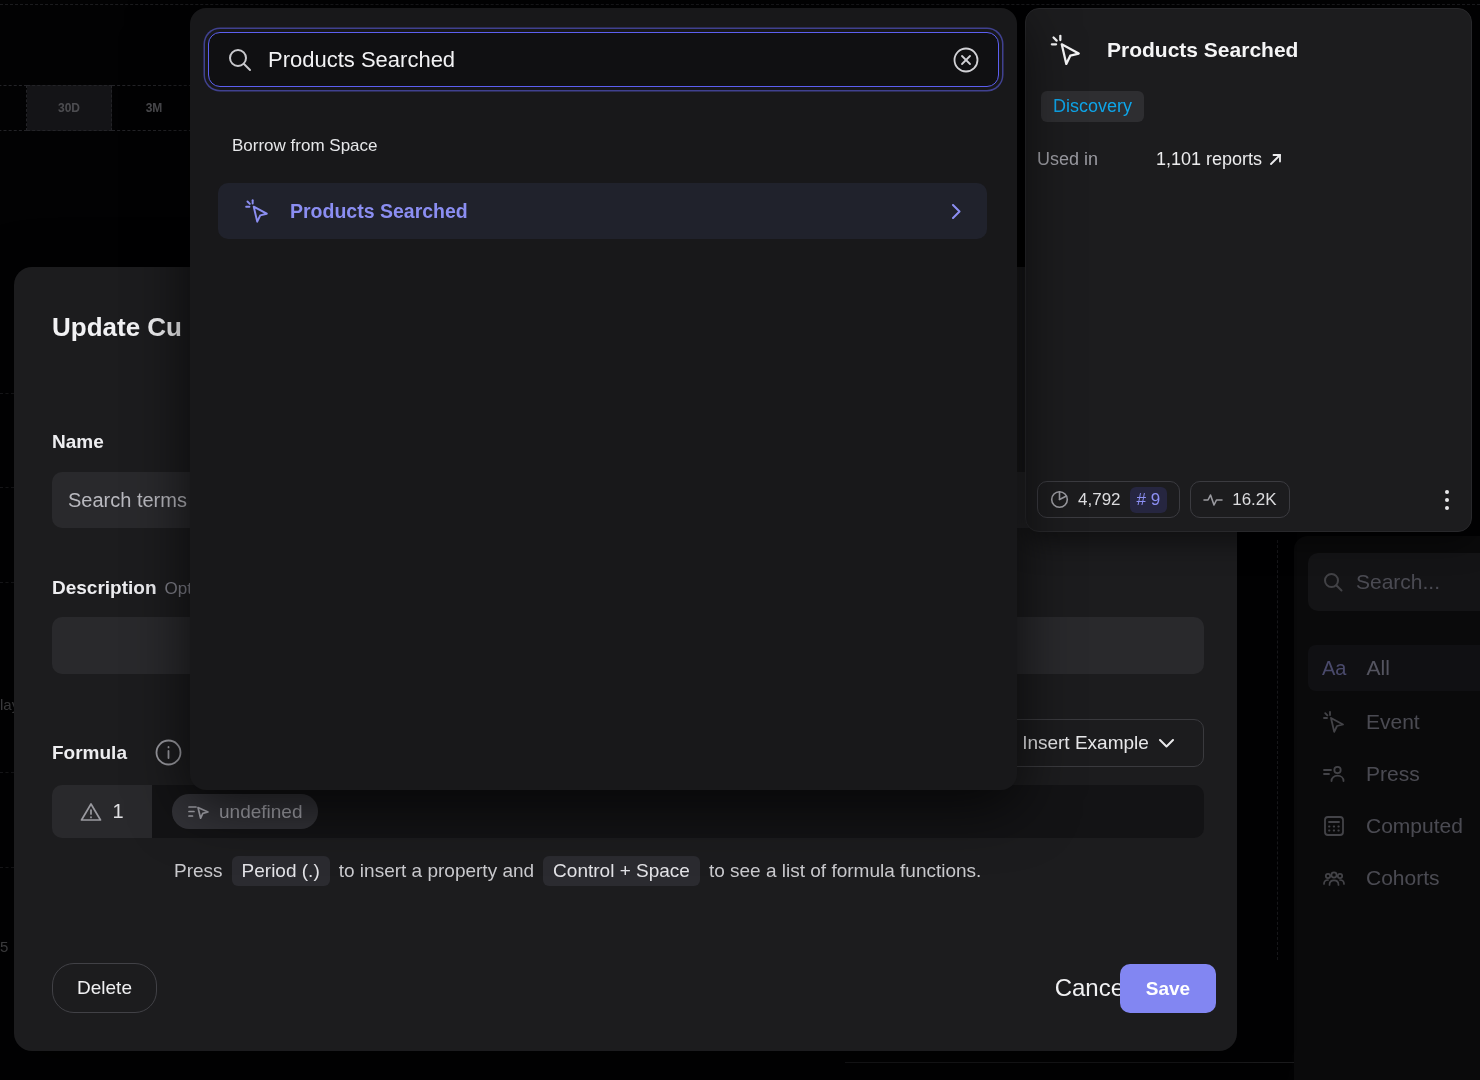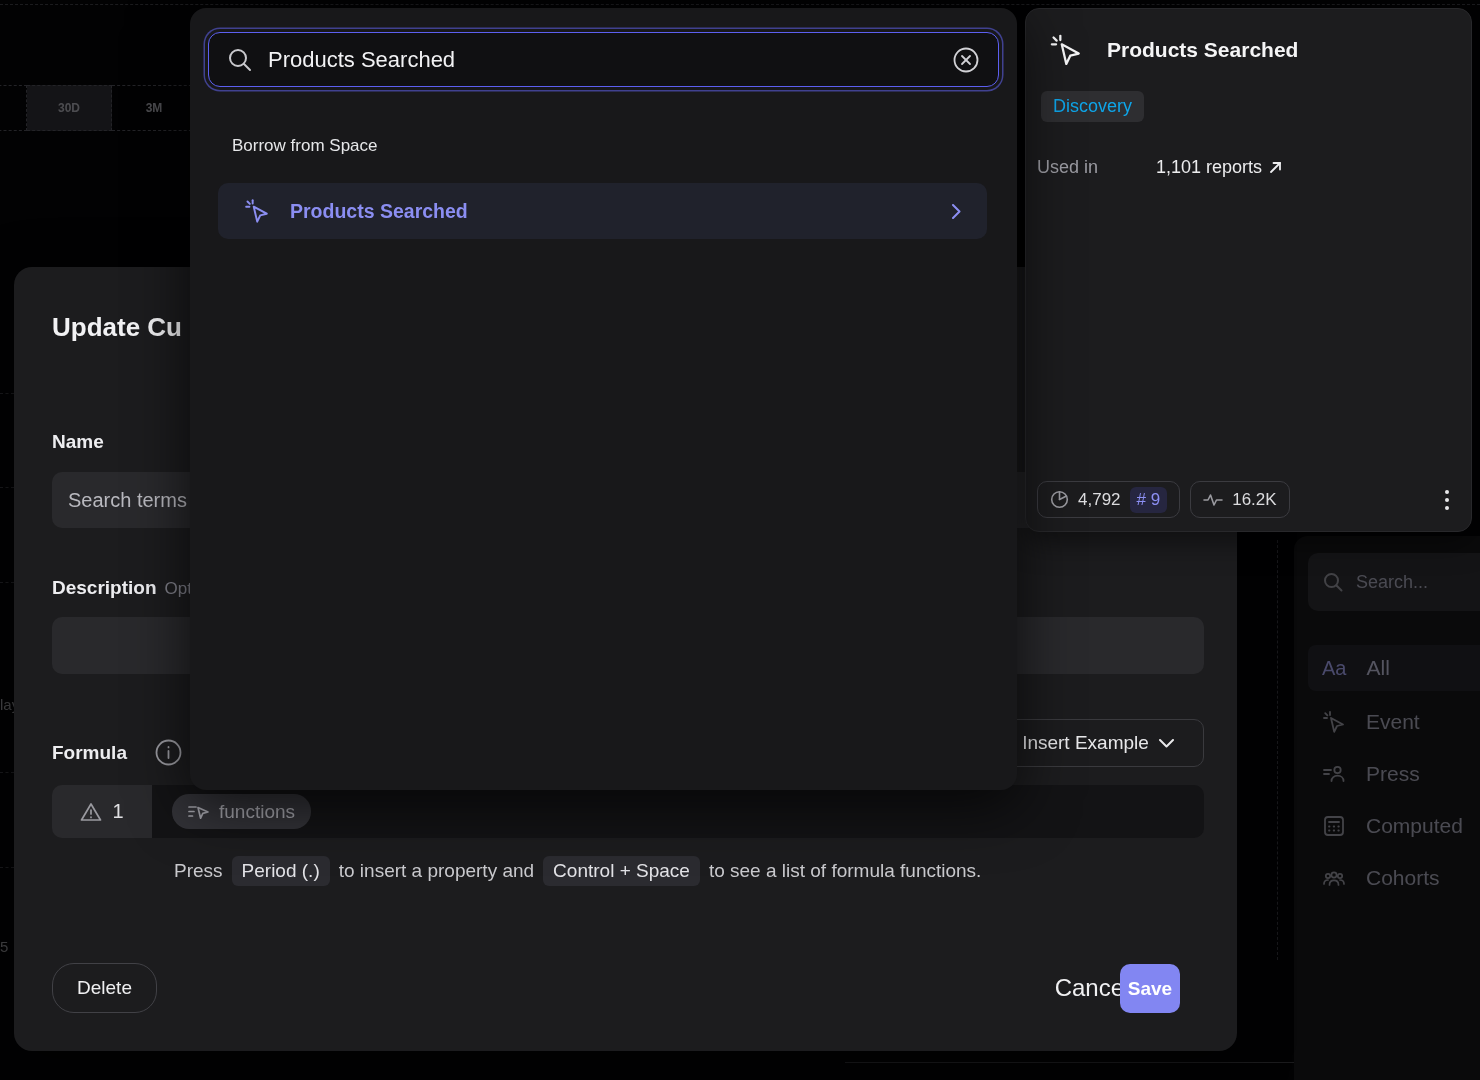--- a/index.html
+++ b/index.html
@@ -17,21 +17,21 @@
   .gridtick { position:absolute; left:0; width:14px; border-top:1px dashed #3a3a40; }
   .axis-label { position:absolute; left:0; color:#9a9aa0; font-size:15px; }
   .divider-br { position:absolute; top:1062px; left:845px; right:0; border-top:1px solid #3a3a3e; }
 
   
   #sidebar { position:absolute; left:1294px; top:536px; width:200px; height:544px;
     background:#161618; border-radius:14px 0 0 0; }
   .sb-search { position:absolute; left:14px; top:17px; width:200px; height:58px; background:#2a2a2e;
     border-radius:10px; display:flex; align-items:center; padding:0 14px; gap:12px; color:#8a8a92; }
   .sb-search input { background:transparent; border:none; outline:none; color:#e5e5e5;
-    font-size:18px; width:120px; font-family:inherit; }
+    font-size:21px; width:120px; font-family:inherit; }
   .sb-search input::placeholder { color:#9c9cac; }
   .sb-item { position:absolute; left:14px; width:200px; height:46px; display:flex; align-items:center;
     gap:20px; padding:0 14px; color:#9c9cac; font-size:21px; border-radius:8px; }
   .sb-item.sel { background:#232329; }
   .sb-item .aa { color:#9a9ae0; font-size:20px; font-weight:500; }
   .sb-item svg { color:#8d8d96; }
   .vdash { position:absolute; left:1277px; top:540px; height:420px; border-left:1px dashed #33333a; }
 
   
   #scrim { position:absolute; inset:0; background:rgba(0,0,0,0.52); z-index:2; }
@@ -61,31 +61,31 @@
     align-items:center; padding:0 20px; }
   #formula-chip { background:#323237; border-radius:17px; height:35px; display:flex; align-items:center;
     gap:9px; padding:0 16px; color:#a3a3aa; font-size:19px; font-weight:500; }
   #formula-help { position:absolute; left:160px; top:589px; font-size:19px; color:#c9c9cd;
     display:flex; align-items:center; gap:9px; white-space:nowrap; }
   .kbd { background:#2b2b30; border-radius:6px; padding:4px 10px; color:#e3e3e7; }
   #delete-btn { position:absolute; left:38px; top:696px; width:105px; height:50px; background:transparent;
     border:1px solid #414146; border-radius:22px; color:#f0f0f2; font-size:19px; cursor:pointer; font-family:inherit; }
   #cancel-btn { position:absolute; left:1018px; top:696px; width:120px; height:50px; background:transparent;
     border:none; color:#f0f0f2; font-size:24px; cursor:pointer; font-family:inherit; }
-  #save-btn { position:absolute; left:1106px; top:697px; width:60px; height:49px; background:#8286f2;
+  #save-btn { position:absolute; left:1106px; top:697px; width:96px; height:49px; background:#8286f2;
     border:none; border-radius:10px; color:#ffffff; font-size:19px; font-weight:600; cursor:pointer; font-family:inherit;text-align:center; }
 
   
   #details-panel { position:absolute; left:1025px; top:8px; width:447px; height:524px; z-index:4;
     background:#1c1c1e; border:1px solid #28282b; border-radius:14px; box-shadow:0 8px 30px rgba(0,0,0,.5); }
   #dp-header { position:absolute; left:23px; top:24px; display:flex; align-items:center; gap:24px; }
   #dp-title { font-size:21px; font-weight:700; color:#f5f5f6; }
   #dp-badge { position:absolute; left:15px; top:82px; background:#2e2e31; border-radius:6px;
     padding:5px 12px; font-size:18px; color:#0ea5e9; }
-  #dp-used { position:absolute; left:11px; top:140px; display:flex; font-size:18px; align-items:center;margin-top:8px; }
+  #dp-used { position:absolute; left:11px; top:140px; display:flex; font-size:18px; align-items:center; }
   #dp-used .lbl { color:#9b9ba2; width:119px; }
   #dp-used .val { color:#ececee; display:flex; align-items:center; gap:7px; cursor:pointer; }
   #dp-stats { position:absolute; left:11px; right:16px; bottom:13px; display:flex; align-items:center; gap:10px; }
   .stat-pill { height:37px; border:1px solid #3b3b40; border-radius:10px; display:flex; align-items:center;
     gap:9px; padding:0 12px; color:#dcdcdf; font-size:17px; }
   .stat-pill svg { color:#9a9aa0; }
   .rank-chip { background:#262640; color:#8d90f4; border-radius:6px; padding:3px 7px; font-size:17px; }
   #dp-kebab { margin-left:auto; display:flex; flex-direction:column; gap:4px; cursor:pointer; padding:6px; }
   #dp-kebab i { width:4px; height:4px; border-radius:50%; background:#e8e8ea; }
 
@@ -220,21 +220,21 @@
       <span>1</span>
     </div>
     <div id="formula-field">
       <span id="formula-chip">
         <svg width="22" height="16" viewBox="0 0 22 16" fill="none" stroke="currentColor" stroke-width="1.7" stroke-linecap="round" stroke-linejoin="round">
           <path d="M1 3 h7"></path>
             <path d="M1 7.5 h5"></path>
             <path d="M1 12 h3.5"></path>
           <path d="M10 3.5 L20 8 L14.8 9.4 L12.6 14.2 Z"></path>
           </svg>
-        <span>functions</span>
+        <span>undefined</span>
       </span>
     </div>
   </div>
 
   <div id="formula-help">
     <span>Press</span>
     <span class="kbd">Period (.)</span>
     <span>to insert a property and</span>
     <span class="kbd">Control + Space</span>
     <span>to see a list of formula functions.</span>

